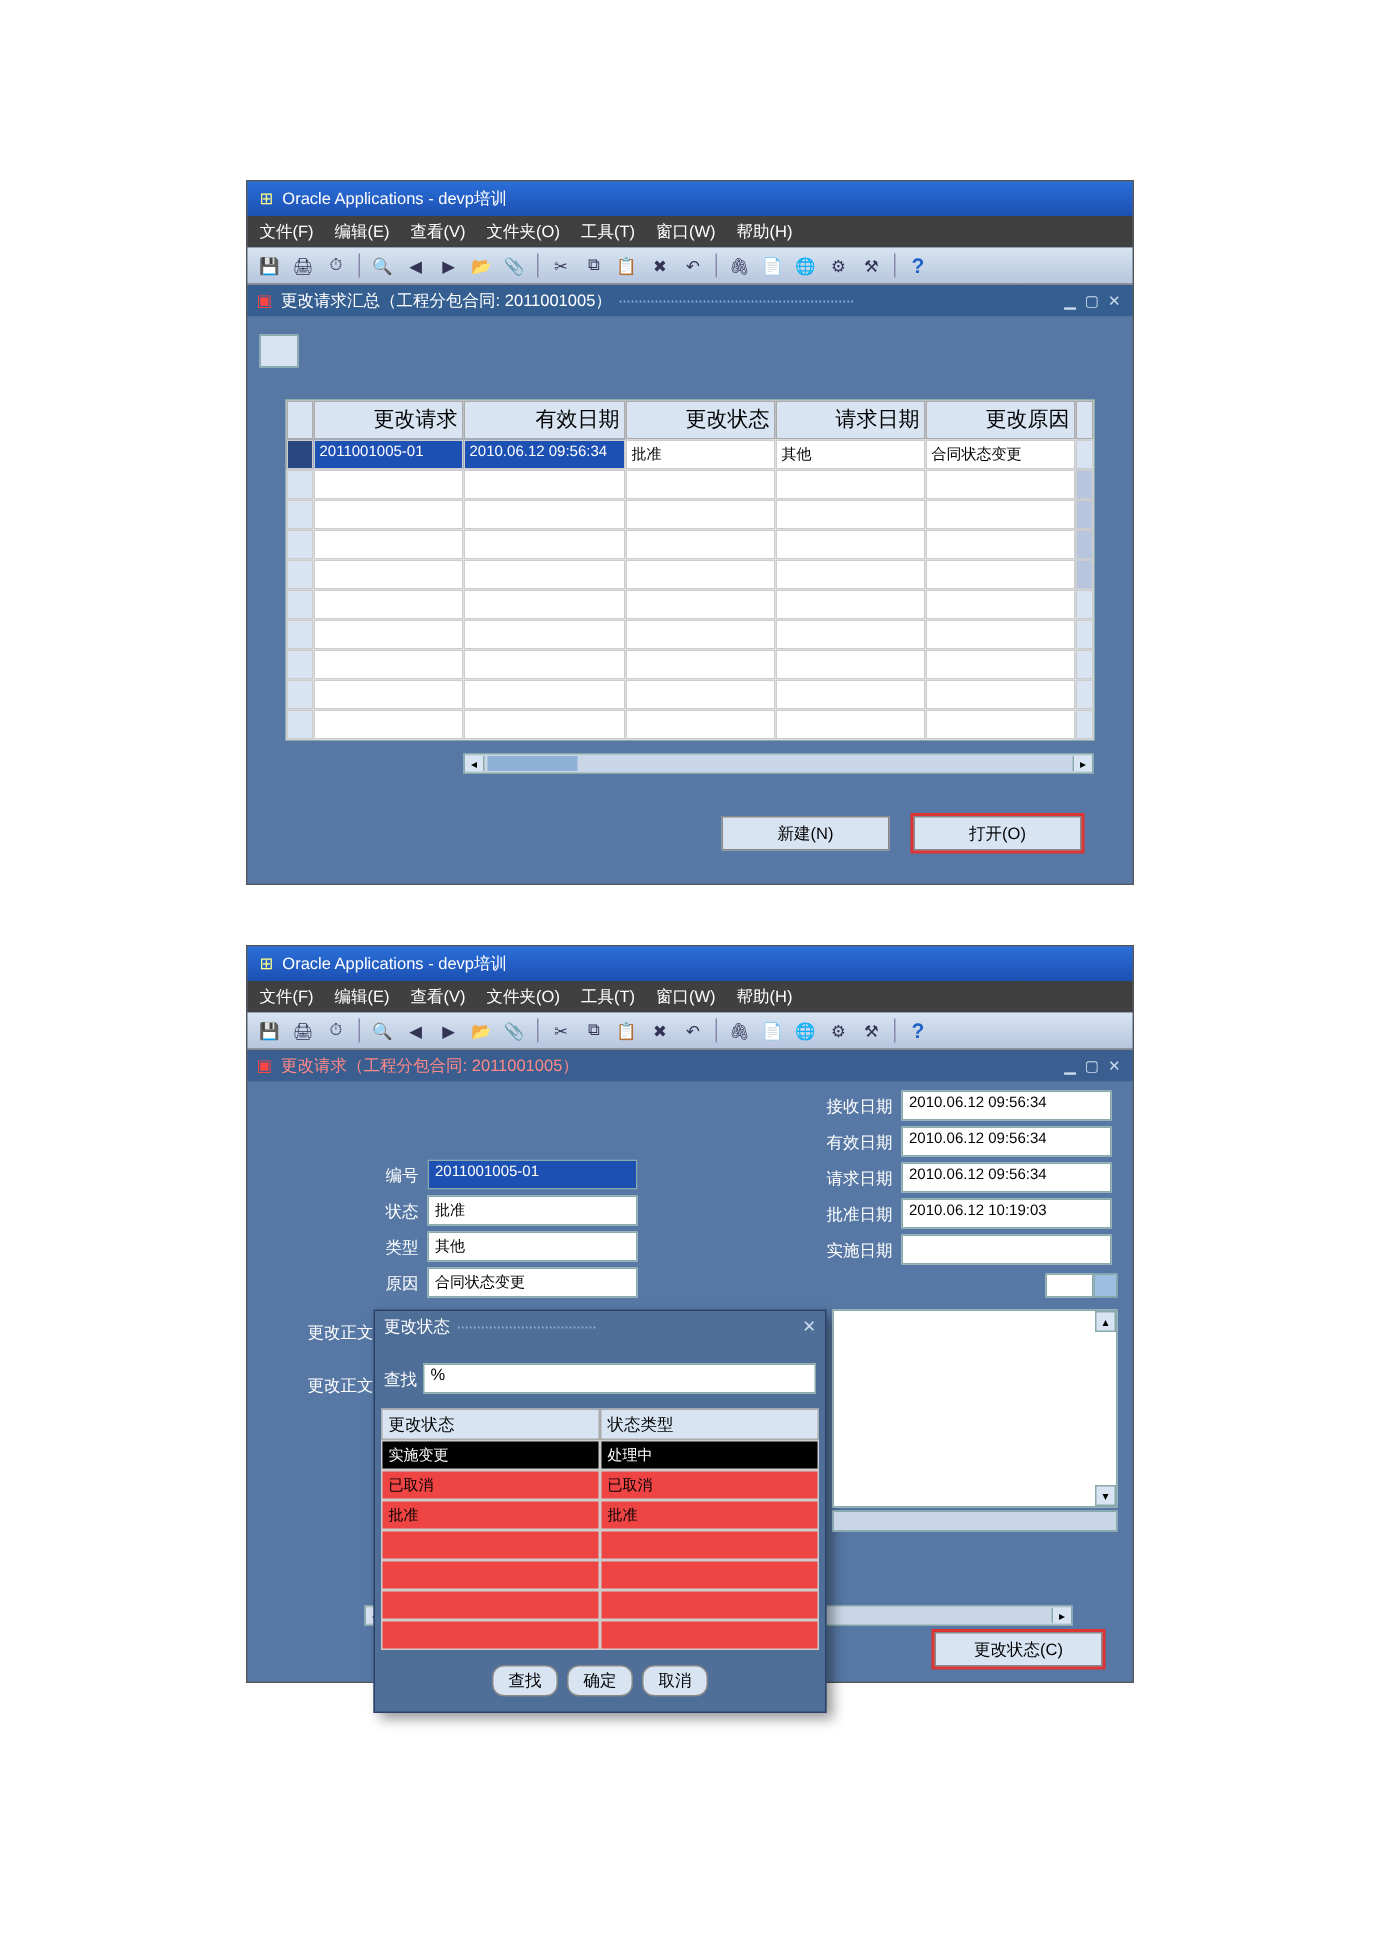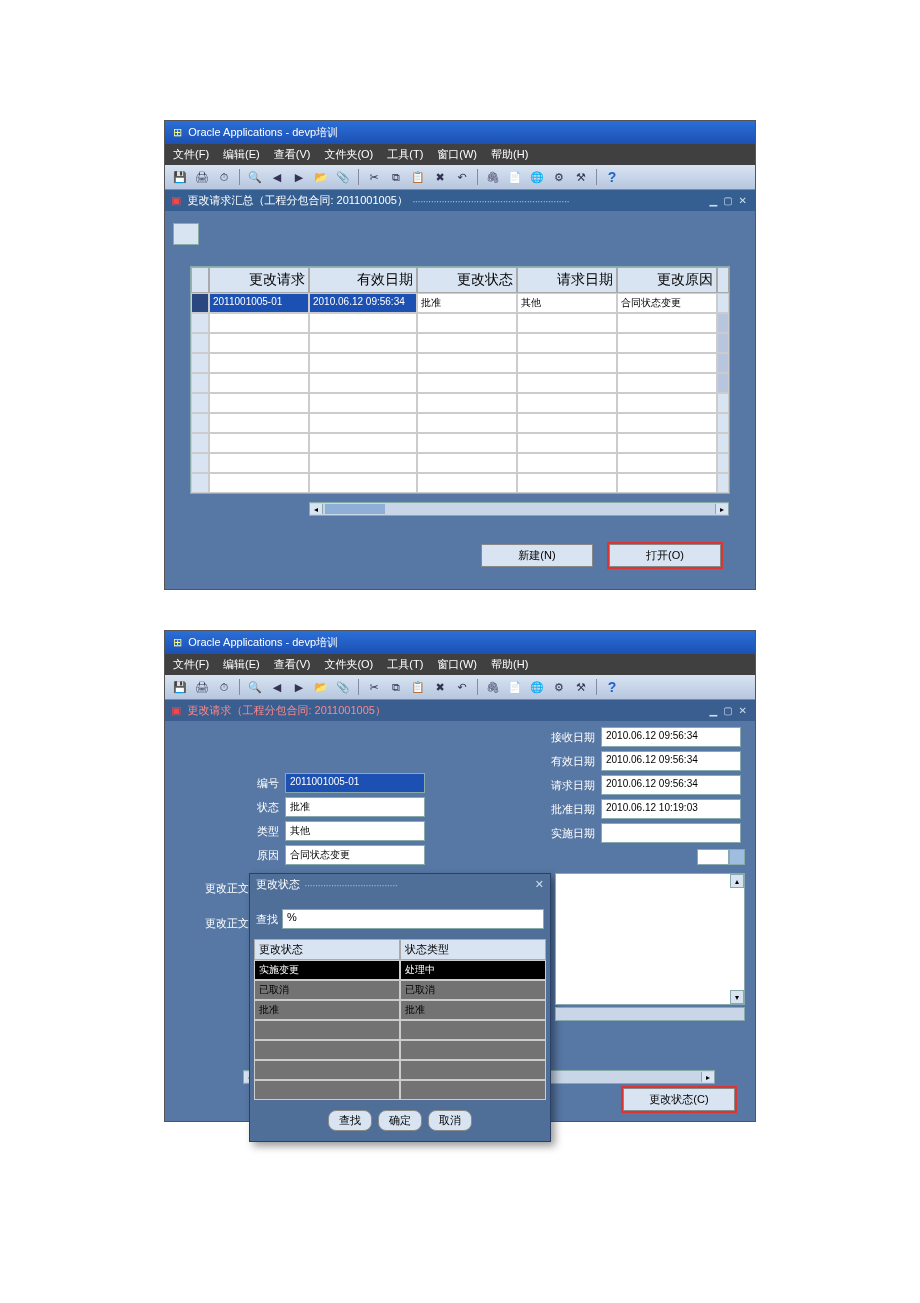--- a/index.html
+++ b/index.html
@@ -243,21 +243,21 @@
     background:#d8e4f2;
     border:1px solid #aaa;
     padding:2px 4px;
     font-size:11px;
   }
   .popup .plist .plrow {
     display:flex;
   }
   .popup .plist .plrow > div {
     flex:1;
-    background:#737373;
+    background:#ef4444;
     border:1px solid #ccc;
     padding:2px 4px;
     font-size:10px;
     height:14px;
   }
   .popup .plist .plrow.sel > div {
     background:#000000; color:#fff;
   }
   .popup .pbtns {
     display:flex;

